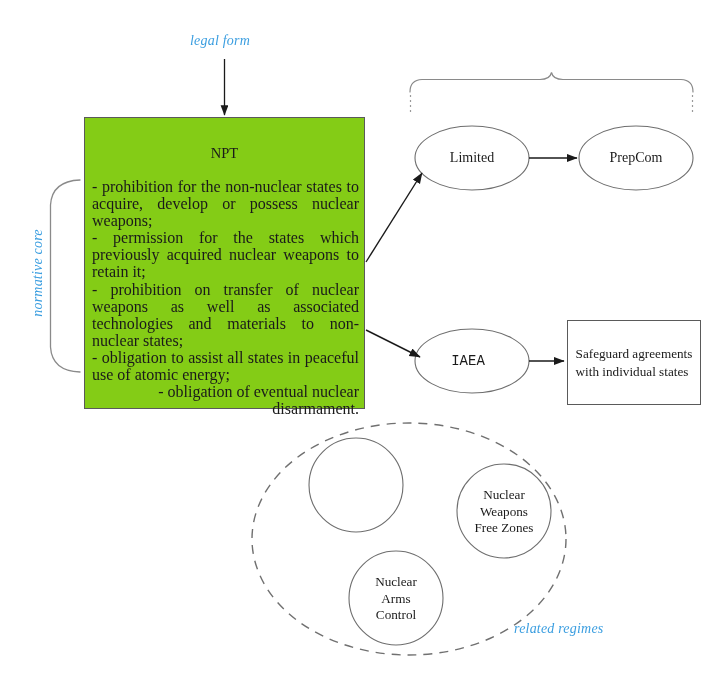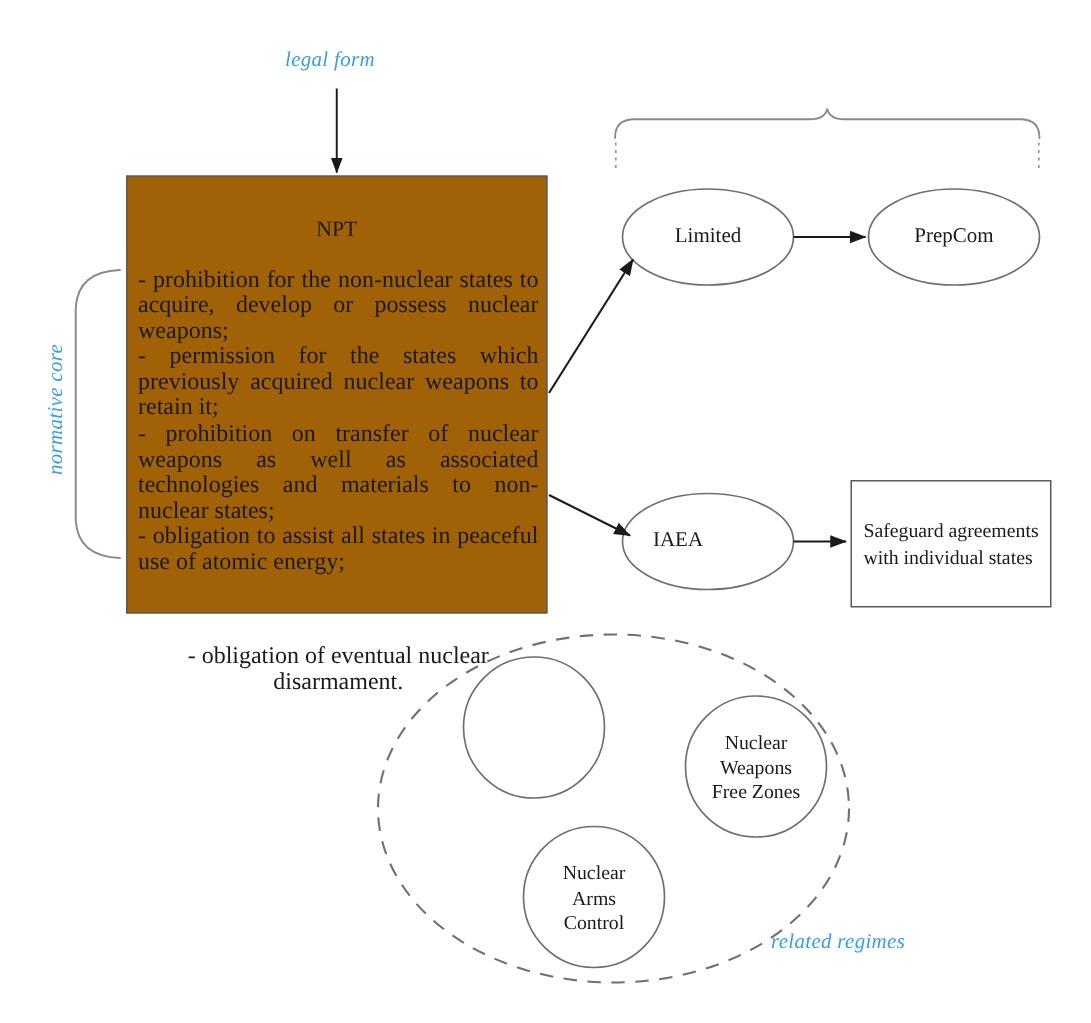--- a/index.html
+++ b/index.html
@@ -25,34 +25,34 @@
   #machinery{left:478px;top:57px;}
   #related-regimes{left:514px;top:621px;}
   #normative-core{
     left:-17px;top:265px;width:110px;text-align:center;
     transform:rotate(-90deg);transform-origin:50% 50%;
   }
 
   
   #npt-box{
     position:absolute;left:84px;top:117px;width:281px;height:292px;
-    border:1px solid #5a5a5a;background:#a16207;box-sizing:border-box;
+    border:1px solid #5a5a5a;background:#84cc16;box-sizing:border-box;
   }
   #npt-title{
     position:absolute;left:0;top:27px;width:100%;text-align:center;
     font-size:14.5px;color:#1a1a1a;
   }
   #npt-list{
     position:absolute;left:7px;top:60px;width:267px;
     font-size:16px;line-height:17.1px;
     text-align:justify;text-justify:inter-word;
     color:#1a1a1a;
   }
   #npt-list .li{display:block;}
-  #npt-list .li:last-child{text-align:center;margin-top:46px;}
+  #npt-list .li:last-child{text-align:right;}
 
   
   #safeguard-box{
     position:absolute;left:567px;top:320px;width:134px;height:85px;
     border:1px solid #5a5a5a;background:#fff;box-sizing:border-box;
     display:flex;align-items:center;justify-content:center;
   }
   #safeguard-box .txt{
     font-size:13.2px;line-height:17.5px;padding:0 3px;
   }
@@ -122,21 +122,21 @@
       <span class="li">- prohibition for the non-nuclear states to acquire, develop or possess nuclear weapons;</span>
       <span class="li">- permission for the states which previously acquired nuclear weapons to retain it;</span>
       <span class="li">- prohibition on transfer of nuclear weapons as well as associated technologies and materials to non-nuclear states;</span>
       <span class="li">- obligation to assist all states in peaceful use of atomic energy;</span>
       <span class="li">- obligation of eventual nuclear disarmament.</span>
     </div>
   </div>
 
   <div class="node-label" style="left:422px;top:150px;width:100px;">Limited</div>
   <div class="node-label" style="left:586px;top:150px;width:100px;">PrepCom</div>
-  <div class="node-label" style="left:402px;top:353px;width:100px;">IAEA</div>
+  <div class="node-label" style="left:418px;top:353px;width:100px;font-family:Liberation Mono, monospace;">IAEA</div>
 
   <div id="safeguard-box">
     <div class="txt">
       <span>Safeguard agreements</span><br>
       <span>with individual states</span>
     </div>
   </div>
 
 
   <div class="circ-label" style="left:454px;top:487px;">

